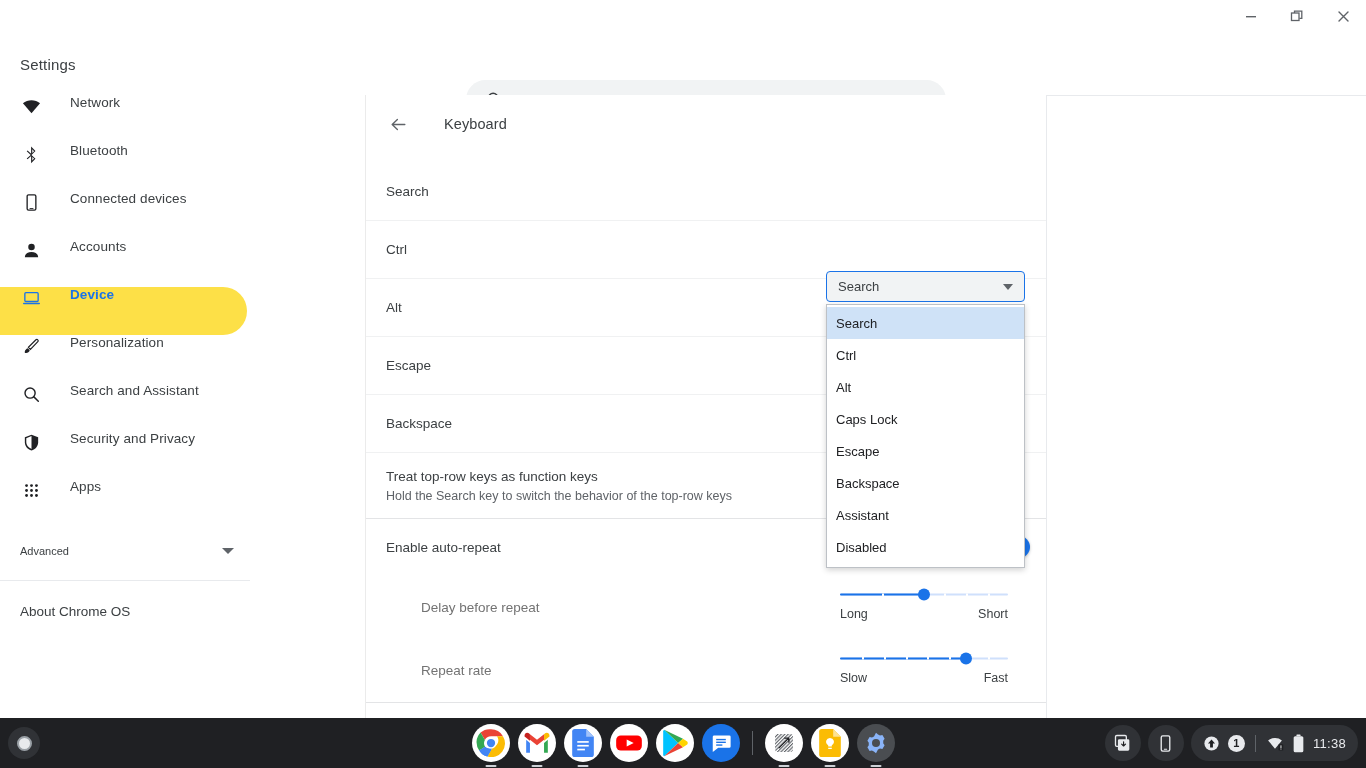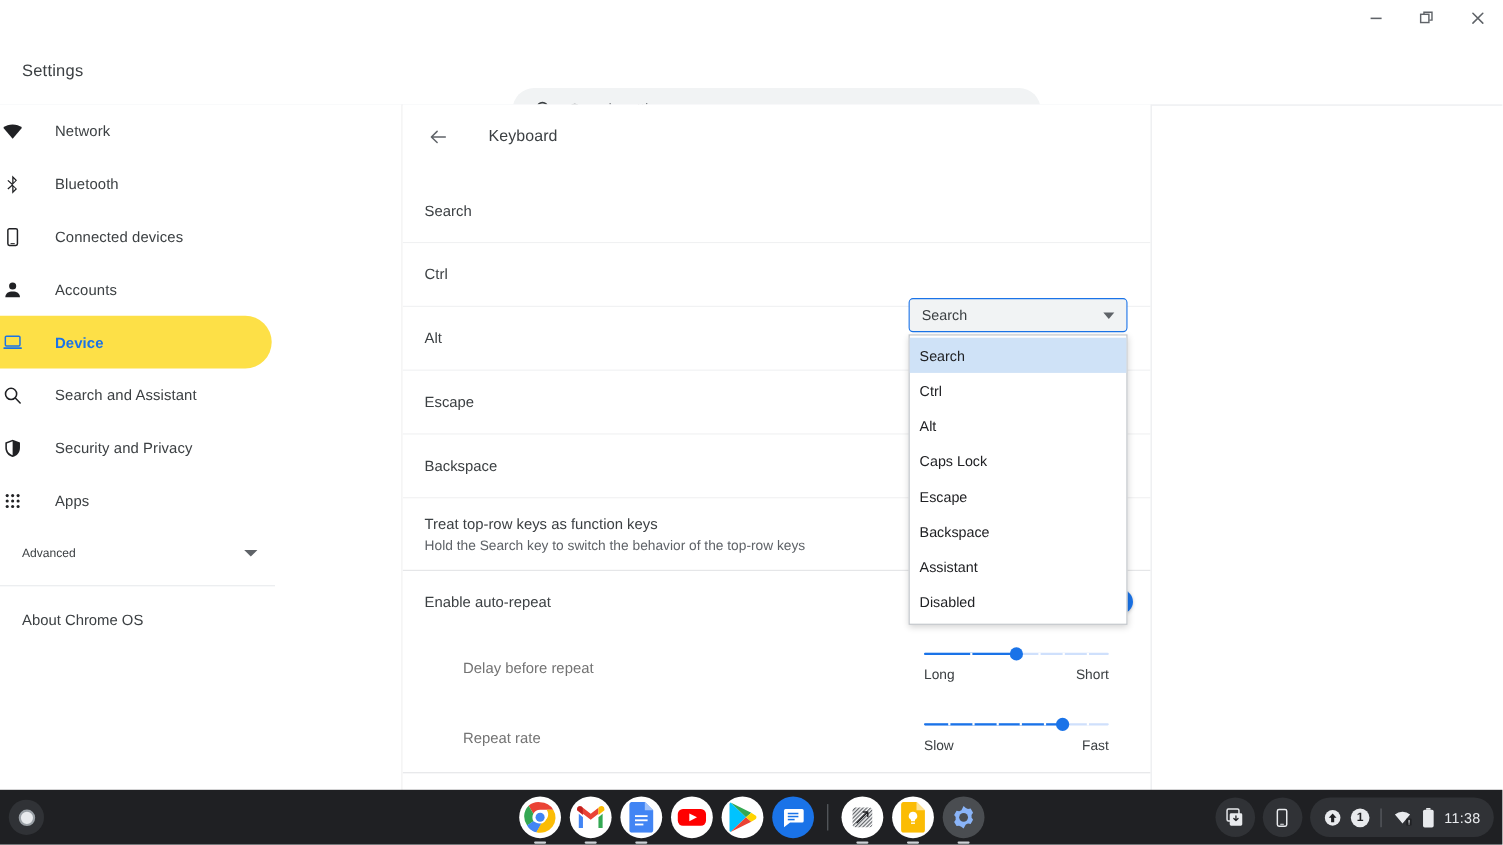--- a/index.html
+++ b/index.html
@@ -65,21 +65,22 @@
   }
 
   
   .sidebar {
     position: absolute; top: 0; left: 0; width: 366px; height: 623px;
     background: #ffffff;
     border-right: 1px solid #ebebeb;
   }
   .nav-item {
     position: relative;
-    height: 48px; display: flex; align-items: center;
+    height: 48px; display: flex; 
+    padding-left: 20px;
     border-top-right-radius: 24px; border-bottom-right-radius: 24px;
     width: 247px;
     cursor: default;
   }
   .nav-item .nicon {
     width: 22px; height: 22px; flex: 0 0 22px;
     display: flex; align-items: center; justify-content: center;
   }
   .nav-item .nlabel {
     margin-left: 28px; font-size: 13.5px; color: #3c4043; letter-spacing: .1px;
@@ -377,20 +378,29 @@
       <div class="nav-item selected">
         <span class="nicon">
           <svg width="19" height="19" viewBox="0 0 24 24">
               <rect x="3.6" y="4.6" width="16.8" height="11.2" rx="1.3" fill="none" stroke="#1a73e8" stroke-width="1.7"></rect>
               <rect x="1.3" y="17.4" width="21.4" height="1.8" rx=".9" fill="#1a73e8"></rect>
             </svg>
         </span>
         <span class="nlabel">Device</span>
       </div>
 
+      <div class="nav-item">
+        <span class="nicon">
+          <svg width="19" height="19" viewBox="0 0 24 24">
+              <path d="M19.9 3.6 a1.6 1.6 0 0 1 .1 2.3 L10.6 15.6 L8.1 13.1 L17.6 3.5 a1.6 1.6 0 0 1 2.3 .1 z" fill="none" stroke="#202124" stroke-width="1.5"></path>
+              <path d="M7.3 14.1 L9.8 16.6 c-.7 2.2-2.4 3.4-4.6 3.7 -1.3 .2-2 -.6-1.7-1.8 .4-2 1.6-3.5 3.8-4.4 z" fill="#202124"></path>
+            </svg>
+        </span>
+        <span class="nlabel">Personalization</span>
+      </div>
 
       <div class="nav-item">
         <span class="nicon">
           <svg width="19" height="19" viewBox="0 0 24 24">
               <circle cx="10.2" cy="10.2" r="6.4" fill="none" stroke="#202124" stroke-width="1.8"></circle>
               <path d="M15 15 L20.6 20.6" stroke="#202124" stroke-width="1.8" stroke-linecap="round"></path>
             </svg>
         </span>
         <span class="nlabel">Search and Assistant</span>
       </div>

